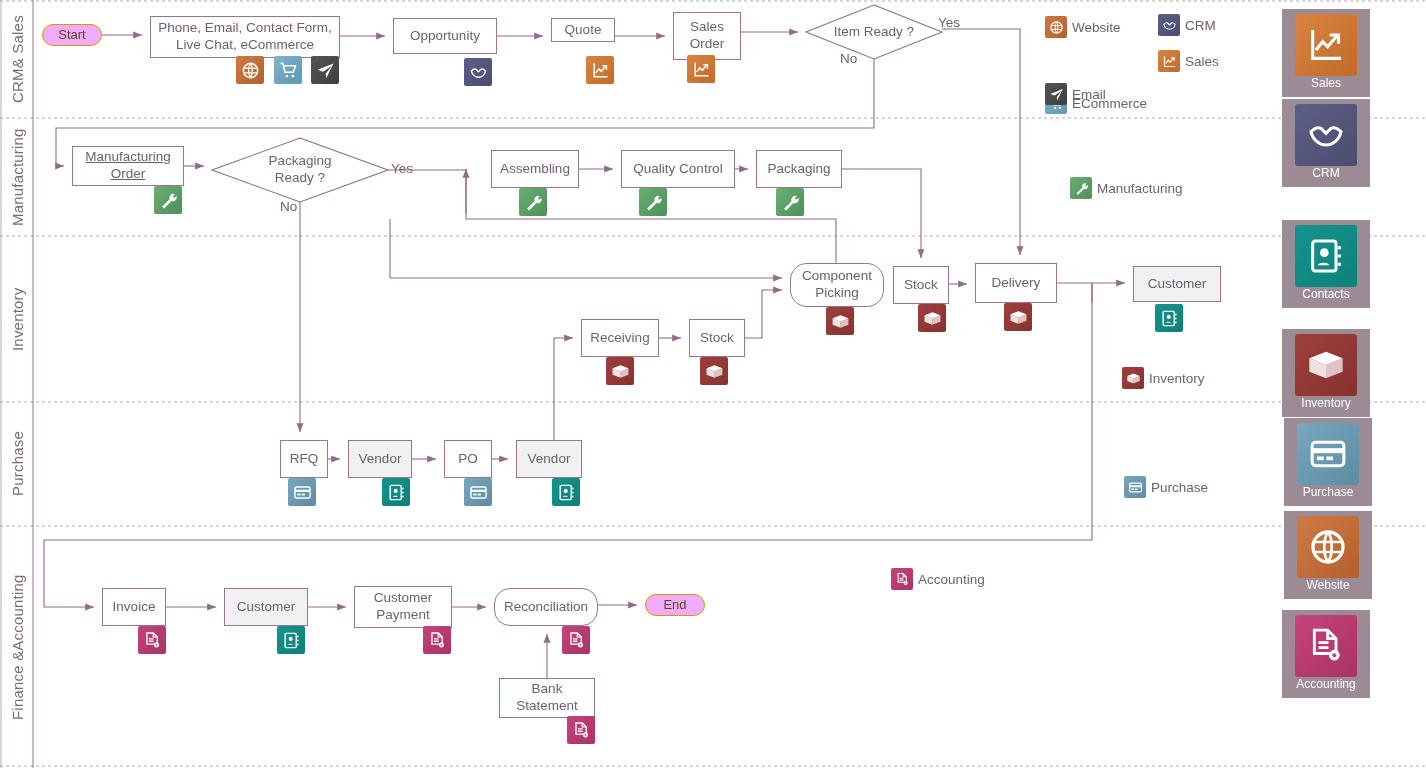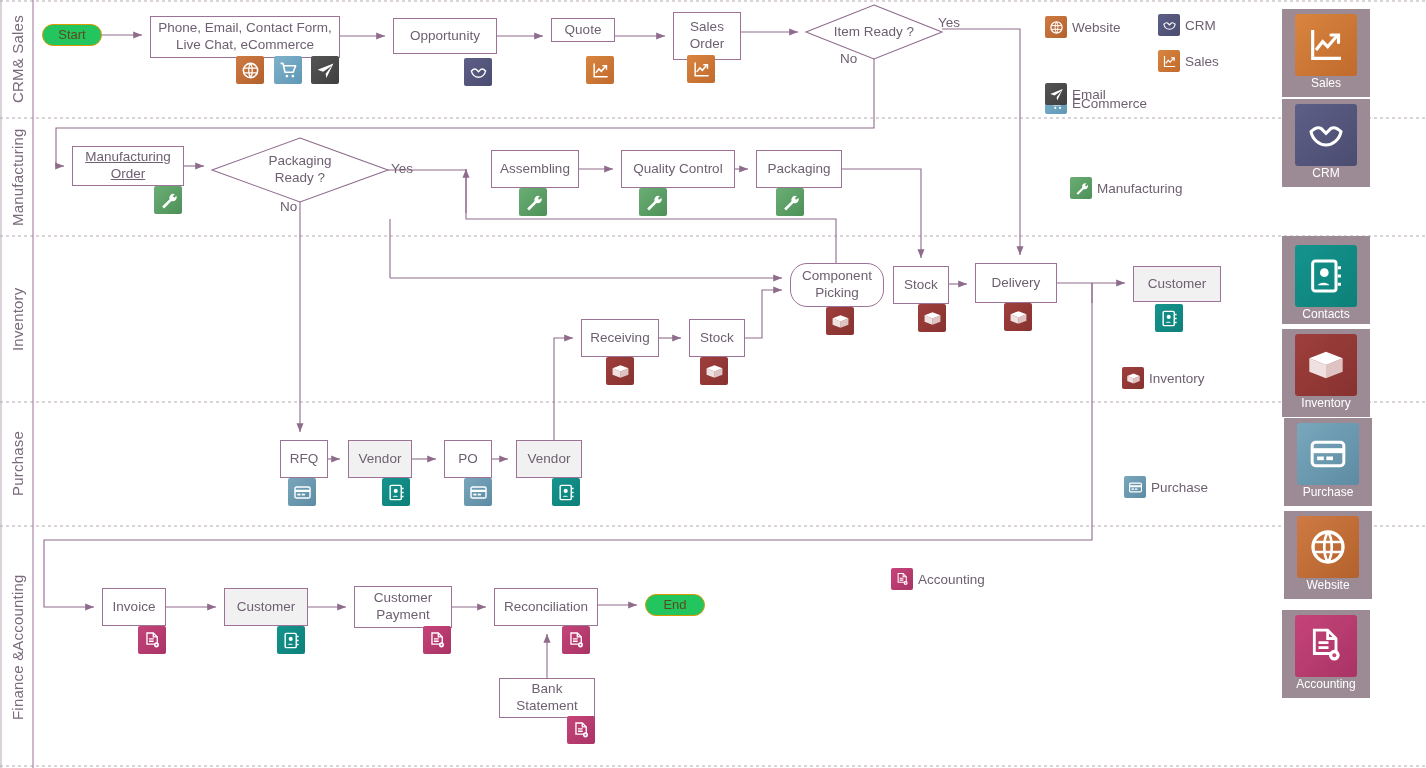--- a/index.html
+++ b/index.html
@@ -55,21 +55,21 @@
     justify-content: center;
     text-align: center;
     font-size: 13.5px;
     line-height: 1.25;
     color: #6d5f70;
     padding: 2px 4px;
   }
   .node.grey { background: #f1f1f1; }
   .node.terminator {
     border-radius: 12px;
-    background: #22c55e;
+    background: #f0abfc;
     border: 1px solid #d99a00;
     color: #5d4a1a;
     font-size: 13px;
   }
   .diamond {
     position: absolute;
     font-size: 13.5px;
     color: #6d5f70;
     text-align: center;
     display: flex;
@@ -428,21 +428,21 @@
   <div class="badge b-accounting" style="left:423px; top:626px;">
       <svg viewBox="0 0 24 24" fill="none" stroke="#fff" stroke-width="1.7">
         <path d="M5 2.5h8l5 5v9H5z"></path>
         <path d="M13 2.5v5h5"></path>
         <path d="M7.5 10h6M7.5 13h6"></path>
         <circle cx="17" cy="17.5" r="3.2" fill="#fff" stroke="none"></circle>
         <circle cx="17" cy="17.5" r="1.2" fill="#c5447a" stroke="none"></circle>
       </svg>
     </div>
 
-  <div class="node" style="left:494px; top:588px; width:104px; height:38px;">Reconciliation</div>
+  <div class="node" style="left:494px; top:588px; width:104px; height:38px;border-radius:16px;">Reconciliation</div>
   <div class="badge b-accounting" style="left:562px; top:626px;">
       <svg viewBox="0 0 24 24" fill="none" stroke="#fff" stroke-width="1.7">
         <path d="M5 2.5h8l5 5v9H5z"></path>
         <path d="M13 2.5v5h5"></path>
         <path d="M7.5 10h6M7.5 13h6"></path>
         <circle cx="17" cy="17.5" r="3.2" fill="#fff" stroke="none"></circle>
         <circle cx="17" cy="17.5" r="1.2" fill="#c5447a" stroke="none"></circle>
       </svg>
     </div>
 
@@ -562,21 +562,21 @@
     <div class="tile-label">Sales</div>
   </div>
   <div class="app-tile" style="left:1282px; top:99px;">
     <div class="tile-icon b-crm">
         <svg viewBox="0 0 24 24" fill="none" stroke="#fff" stroke-width="1.8">
           <path d="M3 10c2-2 4-3 6-2l3 3 3-3c2-1 4 0 6 2-1 5-5 8-9 8s-8-3-9-8z"></path>
         </svg>
       </div>
     <div class="tile-label">CRM</div>
   </div>
-  <div class="app-tile" style="left:1282px; top:236px;justify-content:center;">
+  <div class="app-tile" style="left:1282px; top:220px;">
     <div class="tile-icon b-contacts">
         <svg viewBox="0 0 24 24" fill="none" stroke="#fff" stroke-width="1.8">
           <rect x="4" y="3" width="14" height="18" rx="1.5"></rect>
           <circle cx="11" cy="10" r="2.6" fill="#fff" stroke="none"></circle>
           <path d="M7 17.5c.8-2 6.2-2 7 0" fill="#fff" stroke="none"></path>
           <path d="M19 7h2M19 12h2M19 17h2"></path>
         </svg>
       </div>
     <div class="tile-label">Contacts</div>
   </div>

